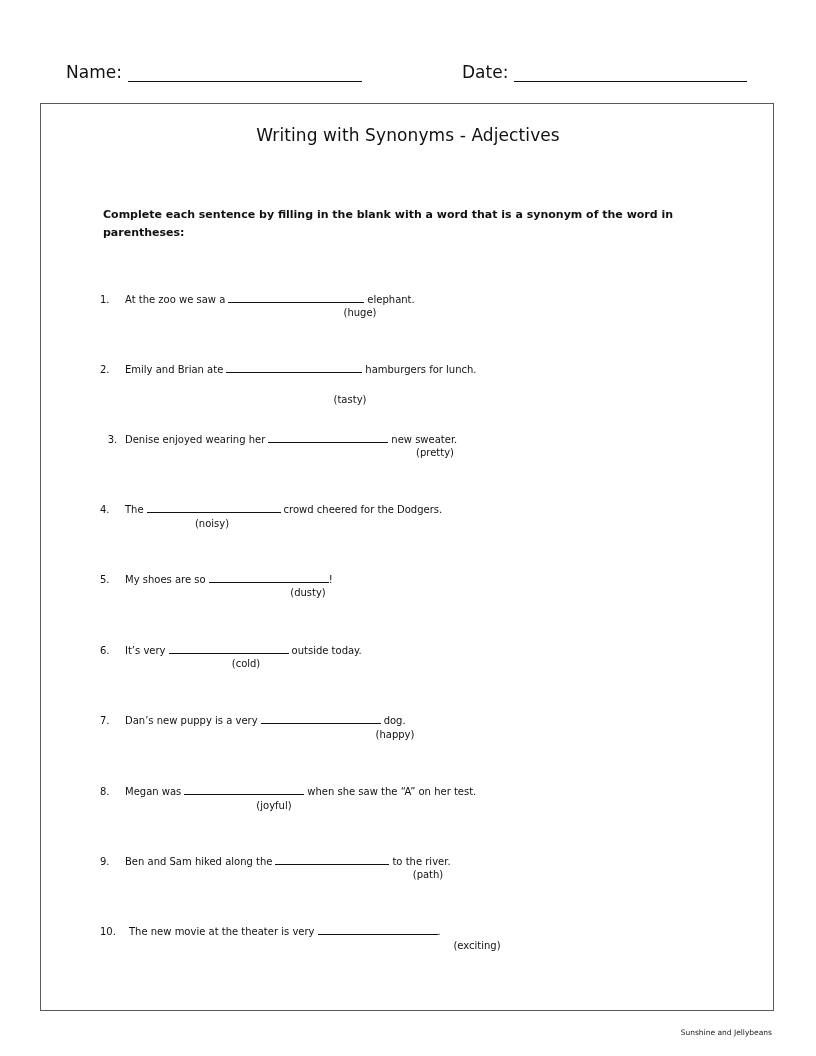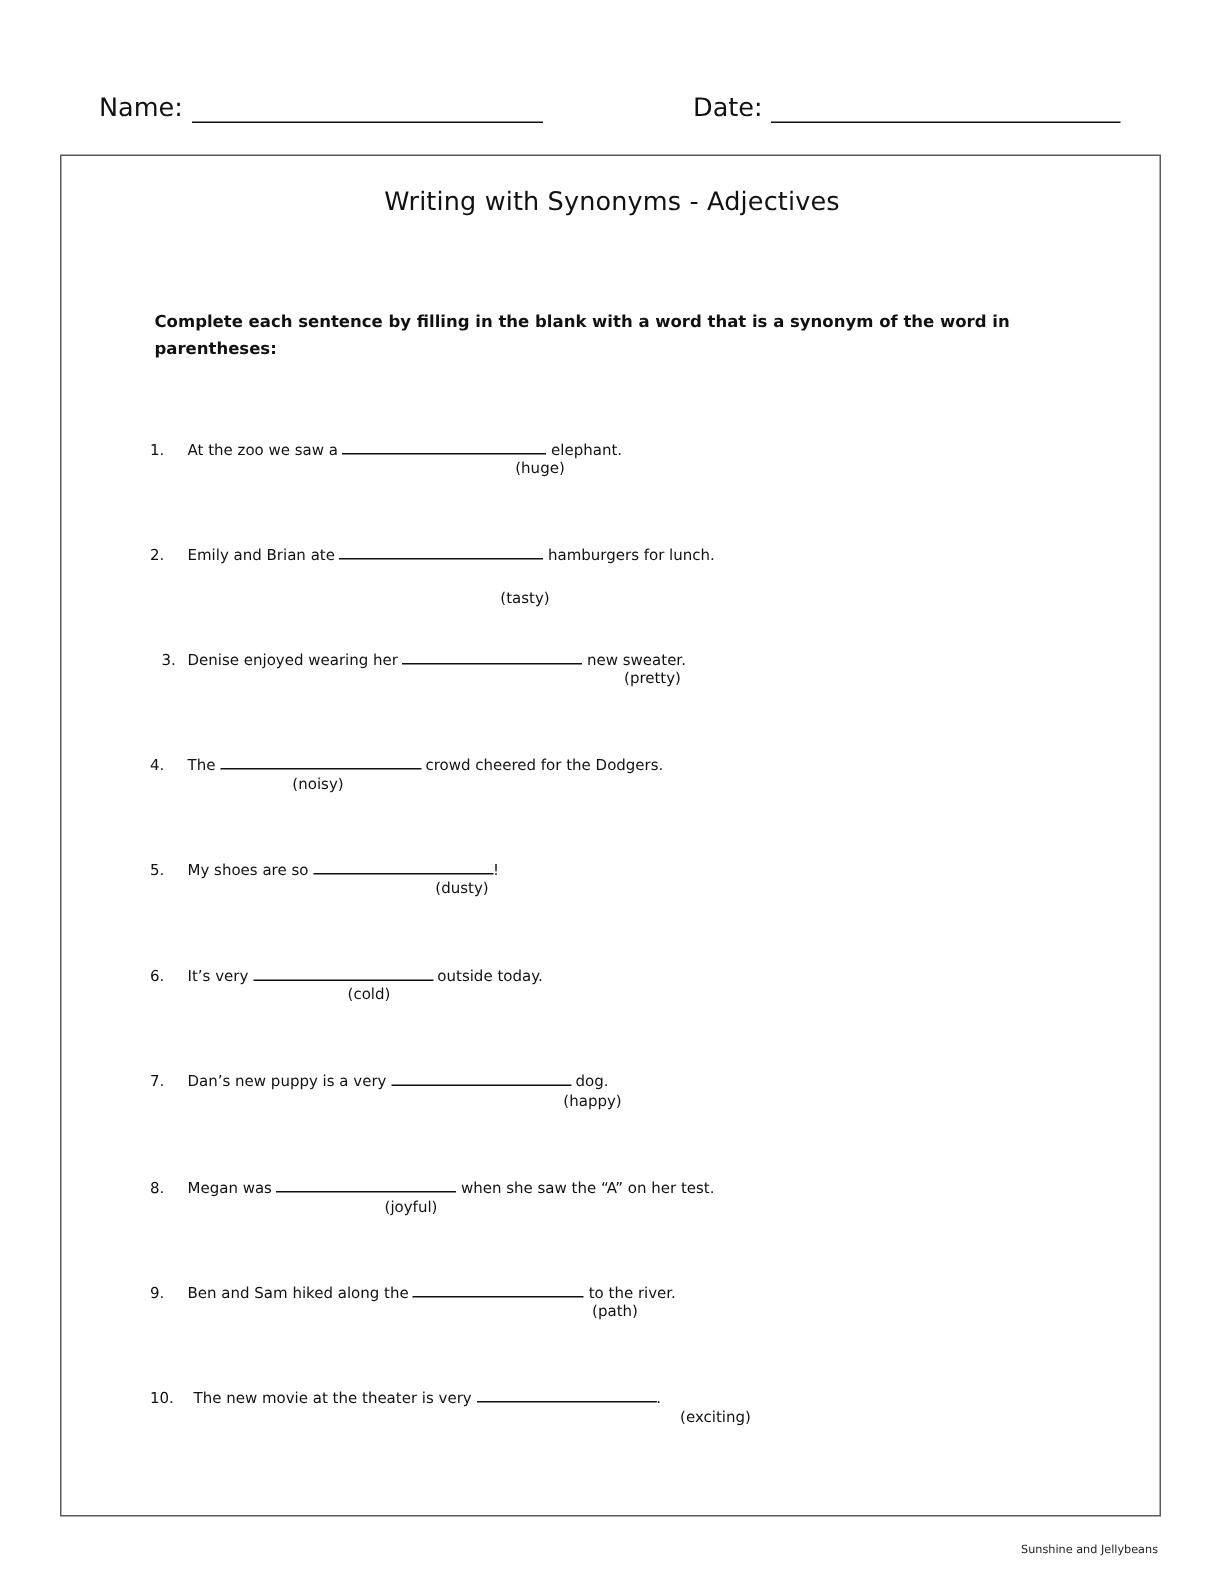--- a/index.html
+++ b/index.html
@@ -81,20 +81,20 @@
 <div class="hint" style="left:395px; top:729px;">(happy)</div>
 
 <div class="q" style="top:780px;">
   <span class="num" style="width:25px;">8.</span><span>Megan was</span><span class="blank" style="width:120px;"></span><span>when she saw the “A” on her test.</span>
 </div>
 <div class="hint" style="left:274px; top:800px;">(joyful)</div>
 
 <div class="q" style="top:850px;">
   <span class="num" style="width:25px;">9.</span><span>Ben and Sam hiked along the</span><span class="blank" style="width:114px;"></span><span>to the river.</span>
 </div>
-<div class="hint" style="left:410px; top:869px;">(path)</div>
+<div class="hint" style="left:428px; top:869px;">(path)</div>
 
 <div class="q" style="top:920px;">
   <span class="num" style="width:29px;">10.</span><span>The new movie at the theater is very</span><span class="blank" style="width:120px; margin-right:0;"></span><span>.</span>
 </div>
 <div class="hint" style="left:477px; top:940px;">(exciting)</div>
 
 <div class="footer">Sunshine and Jellybeans</div>
 
 </body></html>

